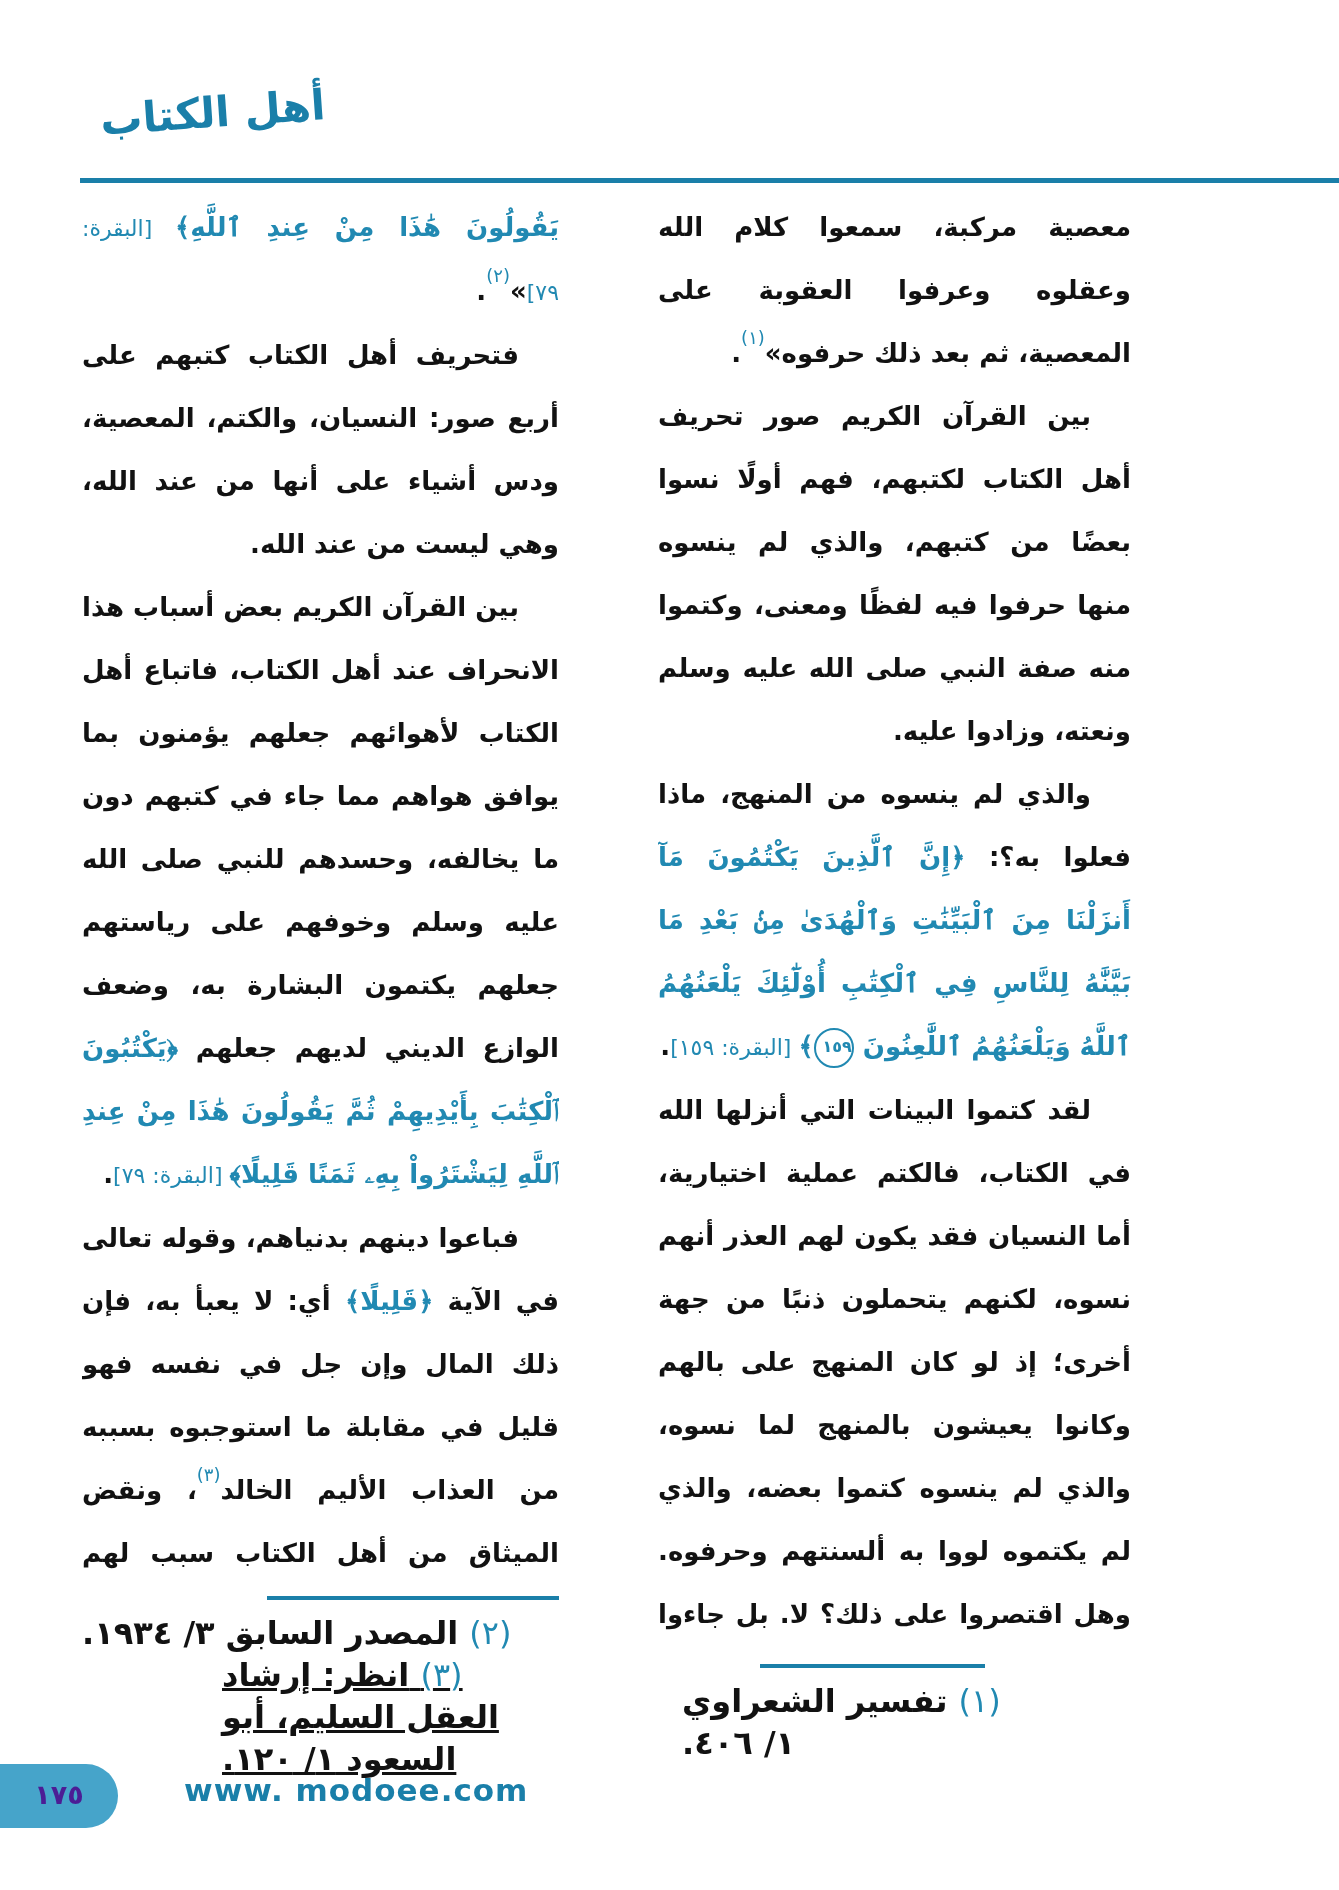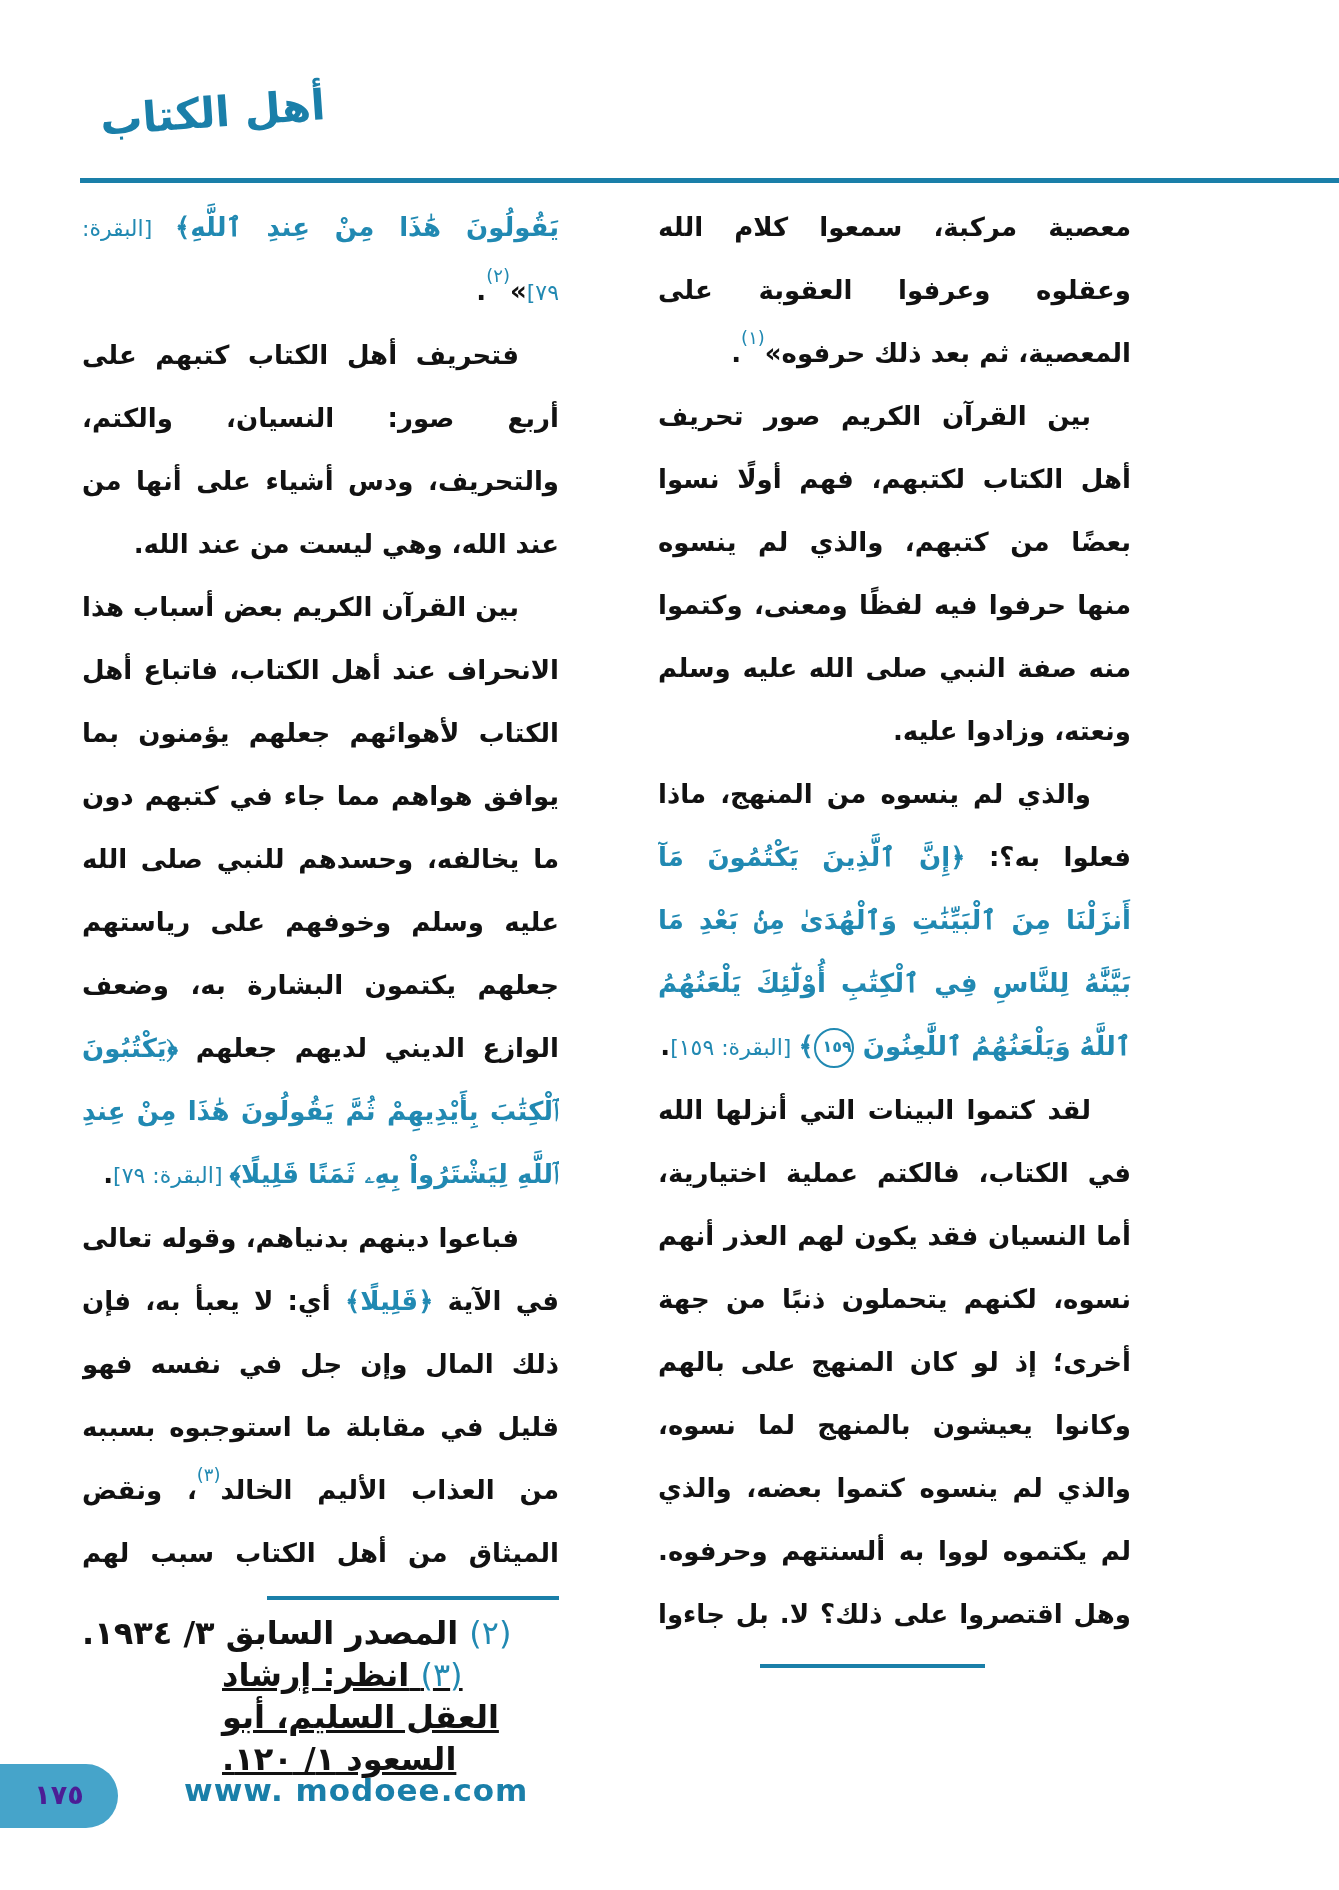--- a/index.html
+++ b/index.html
@@ -89,26 +89,27 @@
     <p class="para"><span>بين القرآن الكريم صور تحريف أهل الكتاب لكتبهم، فهم أولًا نسوا بعضًا من كتبهم، والذي لم ينسوه منها حرفوا فيه لفظًا ومعنى، وكتموا منه صفة النبي صلى الله عليه وسلم ونعته، وزادوا عليه.</span></p>
 
 
     <p class="para"><span>والذي لم ينسوه من المنهج، ماذا فعلوا به؟: </span><span class="quran">﴿إِنَّ ٱلَّذِينَ يَكْتُمُونَ مَآ أَنزَلْنَا مِنَ ٱلْبَيِّنَٰتِ وَٱلْهُدَىٰ مِنۢ بَعْدِ مَا بَيَّنَّٰهُ لِلنَّاسِ فِي ٱلْكِتَٰبِ أُوْلَٰٓئِكَ يَلْعَنُهُمُ ٱللَّهُ وَيَلْعَنُهُمُ ٱللَّٰعِنُونَ </span><span class="ayah-num">١٥٩</span><span class="quran">﴾</span><span class="qref"> [البقرة: ١٥٩]</span><span>.</span></p>
 
     <p class="para"><span>لقد كتموا البينات التي أنزلها الله في الكتاب، فالكتم عملية اختيارية، أما النسيان فقد يكون لهم العذر أنهم نسوه، لكنهم يتحملون ذنبًا من جهة أخرى؛ إذ لو كان المنهج على بالهم وكانوا يعيشون بالمنهج لما نسوه، والذي لم ينسوه كتموا بعضه، والذي لم يكتموه لووا به ألسنتهم وحرفوه. وهل اقتصروا على ذلك؟ لا. بل جاءوا بشيء من عندهم وقالوا: هو من عند الله: </span></p>
   </section>
 
   <div class="fnblock fnblock-right">
     <div class="fn-rule"></div>
+    <div class="fn-line"><span class="fnmark">(١)</span> <span>تفسير الشعراوي ١/ ٤٠٦.</span></div>
   </div>
 
   <section class="col col-left">
     <p class="para cont"><span class="quran">يَقُولُونَ هَٰذَا مِنْ عِندِ ٱللَّهِ﴾</span><span class="qref"> [البقرة: ٧٩]</span><span>»</span><span class="fnsup">(٢)</span><span>.</span></p>
 
-    <p class="para"><span>فتحريف أهل الكتاب كتبهم على أربع صور: النسيان، والكتم، والتحريف، ودس أشياء على أنها من عند الله، وهي ليست من عند الله.</span></p>
+    <p class="para"><span>فتحريف أهل الكتاب كتبهم على أربع صور: النسيان، والكتم، المعصية، ودس أشياء على أنها من عند الله، وهي ليست من عند الله.</span></p>
 
     <p class="para"><span>بين القرآن الكريم بعض أسباب هذا الانحراف عند أهل الكتاب، فاتباع أهل الكتاب لأهوائهم جعلهم يؤمنون بما يوافق هواهم مما جاء في كتبهم دون ما يخالفه، وحسدهم للنبي صلى الله عليه وسلم وخوفهم على رياستهم جعلهم يكتمون البشارة به، وضعف الوازع الديني لديهم جعلهم </span><span class="quran">﴿يَكْتُبُونَ ٱلْكِتَٰبَ بِأَيْدِيهِمْ ثُمَّ يَقُولُونَ هَٰذَا مِنْ عِندِ ٱللَّهِ لِيَشْتَرُواْ بِهِۦ ثَمَنًا قَلِيلًا﴾</span><span class="qref"> [البقرة: ٧٩]</span><span>.</span></p>
 
     <p class="para"><span>فباعوا دينهم بدنياهم، وقوله تعالى في الآية </span><span class="quran">﴿قَلِيلًا﴾</span><span> أي: لا يعبأ به، فإن ذلك المال وإن جل في نفسه فهو قليل في مقابلة ما استوجبوه بسببه من العذاب الأليم الخالد</span><span class="fnsup">(٣)</span><span>، ونقض الميثاق من أهل الكتاب سبب لهم قسوة في القلب عقوبة لهم على ذلك </span></p>
   </section>
 
   <div class="fnblock fnblock-left">
     <div class="fn-rule"></div>
     <div class="fn-line"><span class="fnmark">(٢)</span> <span>المصدر السابق ٣/ ١٩٣٤.</span></div>
     <div class="fn-line fn-cont-indent"><span class="fnmark">(٣)</span> <span>انظر: إرشاد العقل السليم، أبو السعود ١/ ١٢٠.</span></div>

